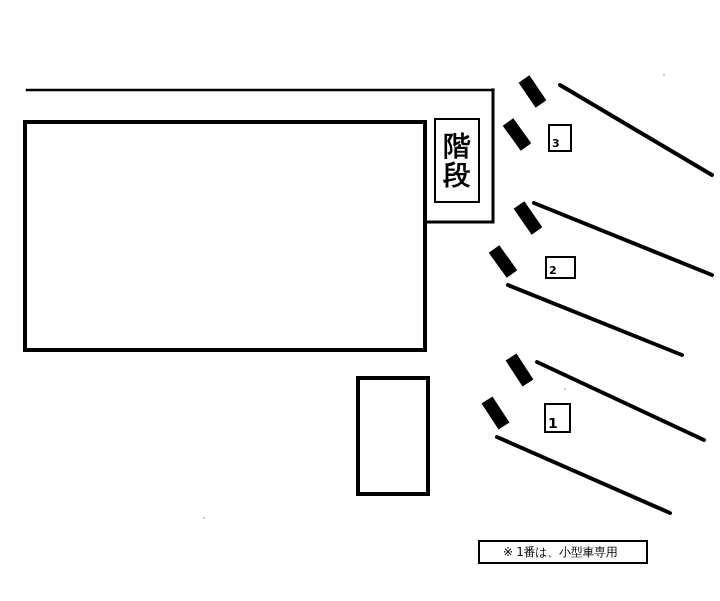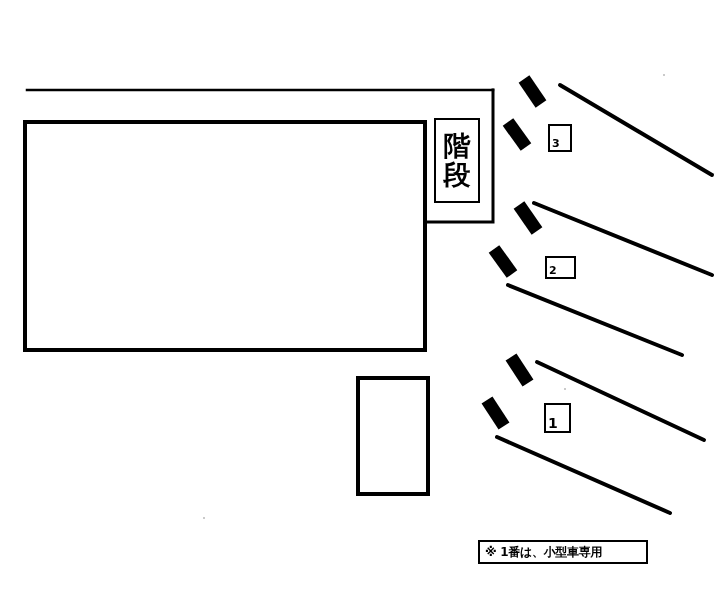--- a/index.html
+++ b/index.html
@@ -77,23 +77,23 @@
     top: 540px;
     width: 170px;
     height: 24px;
     border: 2px solid #000000;
     box-sizing: border-box;
     background: #ffffff;
     justify-content: flex-start;
   }
   #legend-note .note-text {
     font-size: 12px;
-    font-weight: 700;
+    font-weight: 400;
     white-space: nowrap;
-    padding-left: 5px;
+    padding-left: 23px;
     letter-spacing: -0.3px;
     font-family: "DejaVu Sans", "Liberation Sans", sans-serif;
   }
   .speck {
     position: absolute;
     width: 2px;
     height: 2px;
     background: #b9b9b9;
     border-radius: 50%;
   }

